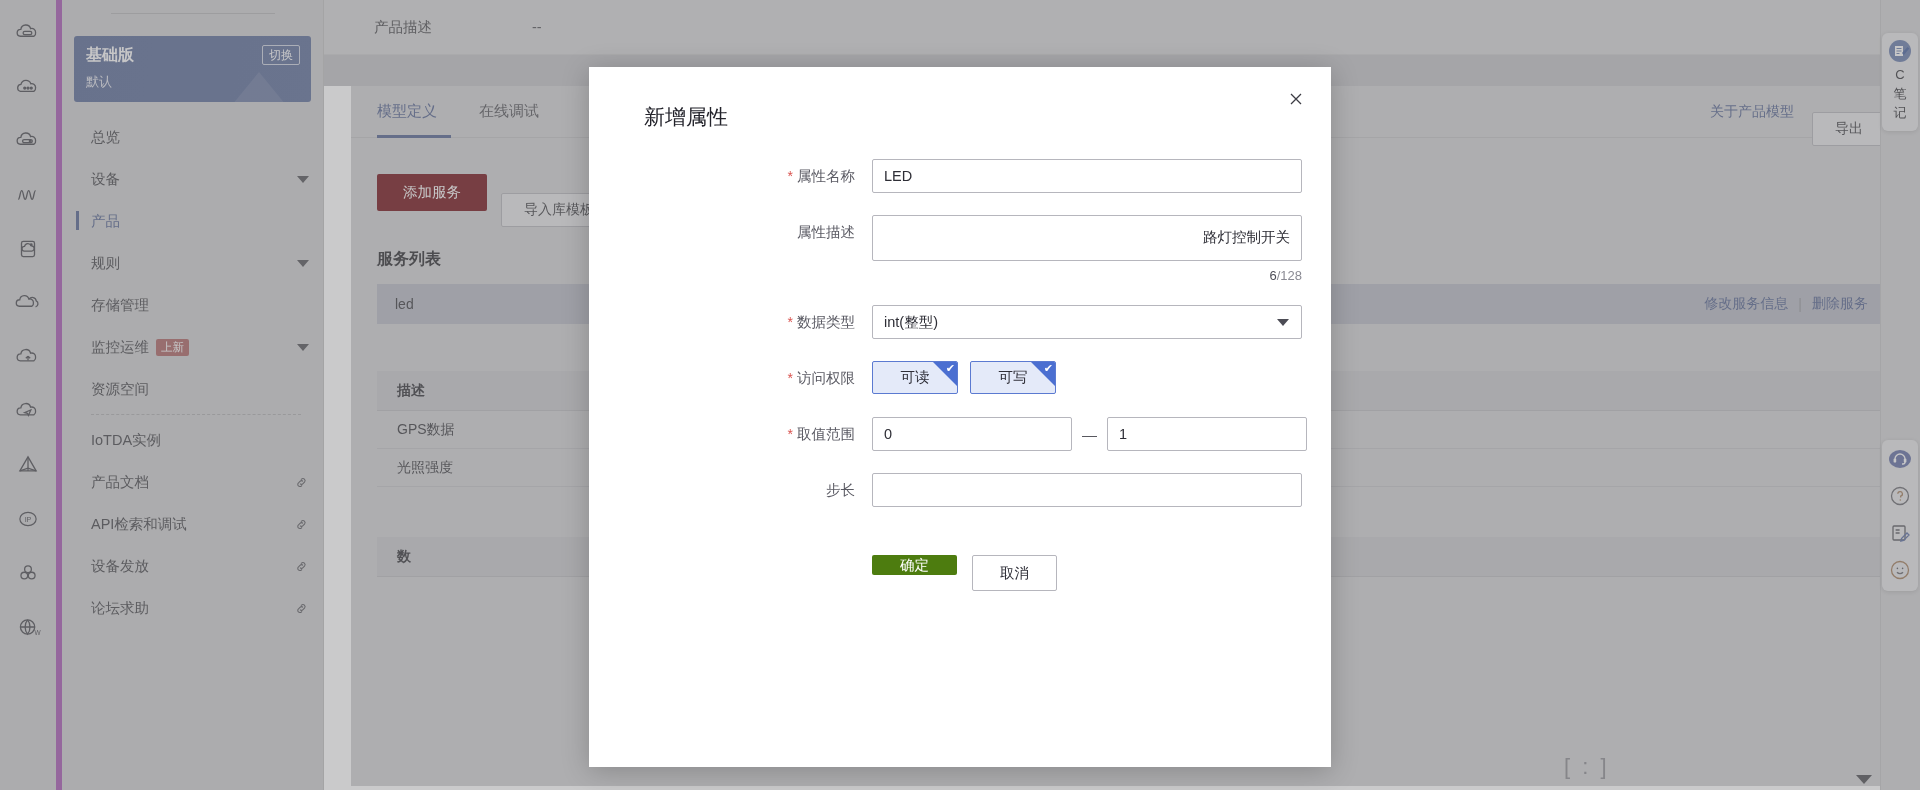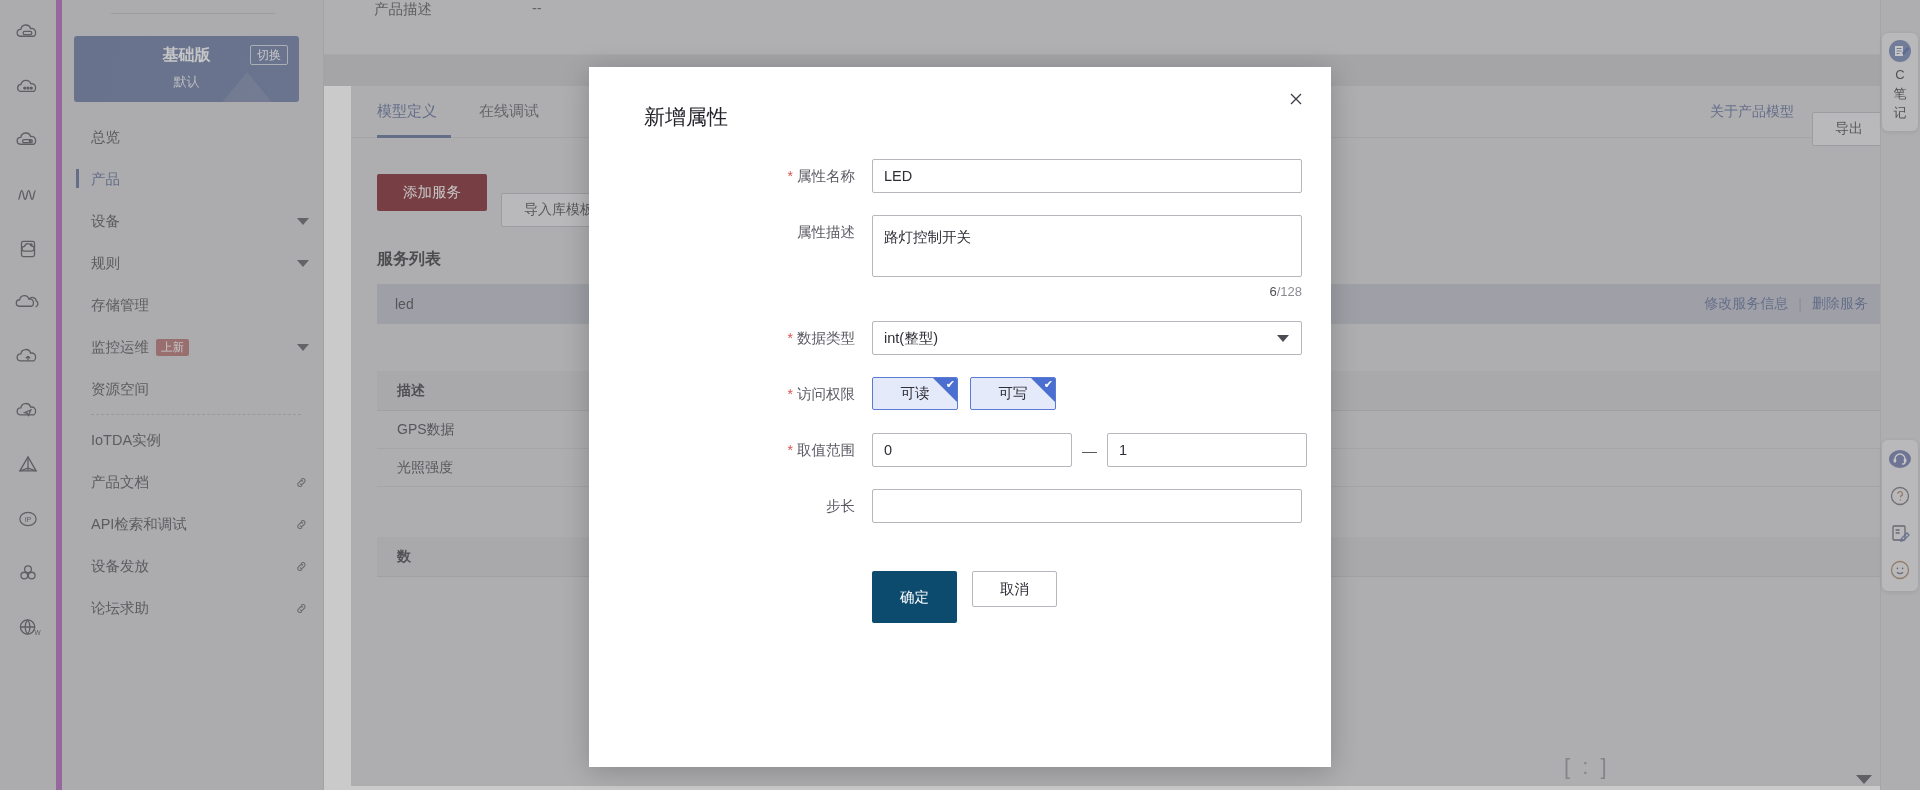--- a/index.html
+++ b/index.html
@@ -41,26 +41,25 @@
   .sidebar {
     position: absolute; left: 62px; top: 0; width: 262px; height: 790px;
     background: #d2d2d4;
     border-right: 1px solid #c4c4c6;
   }
   .sidebar-top-divider {
     width: 164px; height: 1px; background: #b8b8ba;
     margin: 13px auto 0 auto;
   }
   .plan-card {
-    margin: 22px 24px 0 12px;
+    margin: 22px 12px 0 12px;
     height: 66px; border-radius: 3px;
     background: linear-gradient(100deg,#4e6dbd 0%, #5170c0 100%);
     position: relative; overflow: hidden;
     padding: 9px 12px 0 12px;
-    text-align: center;
   }
   .plan-card .tri {
     position: absolute; right: 16px; bottom: -14px;
     width: 0; height: 0;
     border-left: 36px solid transparent;
     border-right: 36px solid transparent;
     border-bottom: 44px solid rgba(255,255,255,0.10);
   }
   .plan-name { color:#fff; font-size: 16px; font-weight: 700; line-height: 20px; }
   .plan-sub  { color:#e3e7f6; font-size: 13px; margin-top: 8px; }
@@ -94,21 +93,21 @@
   }
   .nav-dash {
     border-top: 1px dashed #b0b0b3;
     margin: 4px 22px 4px 29px;
   }
 
   
   .main { position: absolute; left: 324px; top: 0; right: 0; height: 790px; }
   .prod-desc-bar {
     height: 55px; background: #d9d9db;
-    display: flex; padding-left: 50px;
+    display: flex; align-items: center; padding-left: 50px;
     font-size: 14.5px; color: #4a4a52;
     border-bottom: 1px solid #cfcfd2;
   }
   .prod-desc-bar .val { margin-left: 100px; color:#54545c; }
   .gap-strip { height: 31px; background: #c6c6cb; }
   .card {
     margin: 0 14px 0 27px; background: #d6d6d9; min-height: 700px;
   }
   .tabs {
     display: flex; align-items: center; height: 52px;
@@ -206,25 +205,26 @@
   .fctrl { flex: 1 1 auto; }
   .inp {
     width: 430px; height: 34px;
     border: 1px solid #b6b6bd; background: #fff;
     font-size: 14.5px; color: #2e2e36;
     padding: 0 11px; border-radius: 2px;
     font-family: "Liberation Sans", sans-serif;
   }
   .inp::placeholder { color:#a6a6ae; }
   .ta {
-    width: 430px; height: 62px; resize: none;
+    width: 430px; height: 46px; resize: none;
     border: 1px solid #b6b6bd; background:#fff;
     font-size: 14.5px; color: #2e2e36; padding: 12px 11px;
     border-radius: 2px; font-family: "Liberation Sans", sans-serif;
     line-height: 18px;
+    text-align: right;
   }
   .counter {
     width: 430px; text-align: right; font-size: 13px;
     color: #8a8a93; margin-top: 3px;
   }
   .counter b { color:#4e4e57; font-weight: normal; }
   .sel-wrap { position: relative; width: 430px; }
   .sel-wrap .arrow {
     position: absolute; right: 13px; top: 14px;
     width: 0; height: 0;
@@ -250,22 +250,22 @@
     position: absolute; right: 2px; top: 0px;
     color: #fff; font-size: 11px; line-height: 12px;
   }
   .range-row { display: flex; align-items: center; gap: 10px; }
   .range-inp { width: 200px; }
   .dash { color: #58585f; font-size: 15px; }
   .modal-actions {
     display: flex; gap: 15px; padding: 26px 0 0 283px; margin-left: 0;
   }
   .btn-primary {
-    background: #0c4a6e; color: #fff; border: none;
-    width: 85px; height: 52px; font-size: 14.5px; border-radius: 2px;
+    background: #4d7c0f; color: #fff; border: none;
+    width: 85px; height: 20px; font-size: 14.5px; border-radius: 2px;
     font-family: "Liberation Sans", sans-serif;
   }
   .btn-cancel {
     background: #fff; color: #2f2f38; border: 1px solid #b6b6bd;
     width: 85px; height: 36px; font-size: 14.5px; border-radius: 2px;
     font-family: "Liberation Sans", sans-serif;
   }
   
   .bottom-arrow {
     position:absolute; right: 48px; bottom: 6px;
@@ -369,26 +369,26 @@
         <div class="tri"></div>
         <div class="plan-name">基础版</div>
         <div class="plan-sub">默认</div>
         <div class="plan-switch">切换</div>
       </div>
 
       <div class="nav">
         <div class="nav-item">
           <span>总览</span>
         </div>
+        <div class="nav-item">
+          <span>设备</span>
+          <span class="caret"></span>
+        </div>
         <div class="nav-item active">
           <span>产品</span>
-        </div>
-        <div class="nav-item">
-          <span>设备</span>
-          <span class="caret"></span>
         </div>
         <div class="nav-item">
           <span>规则</span>
           <span class="caret"></span>
         </div>
         <div class="nav-item">
           <span>存储管理</span>
         </div>
         <div class="nav-item">
           <span>监控运维</span>

